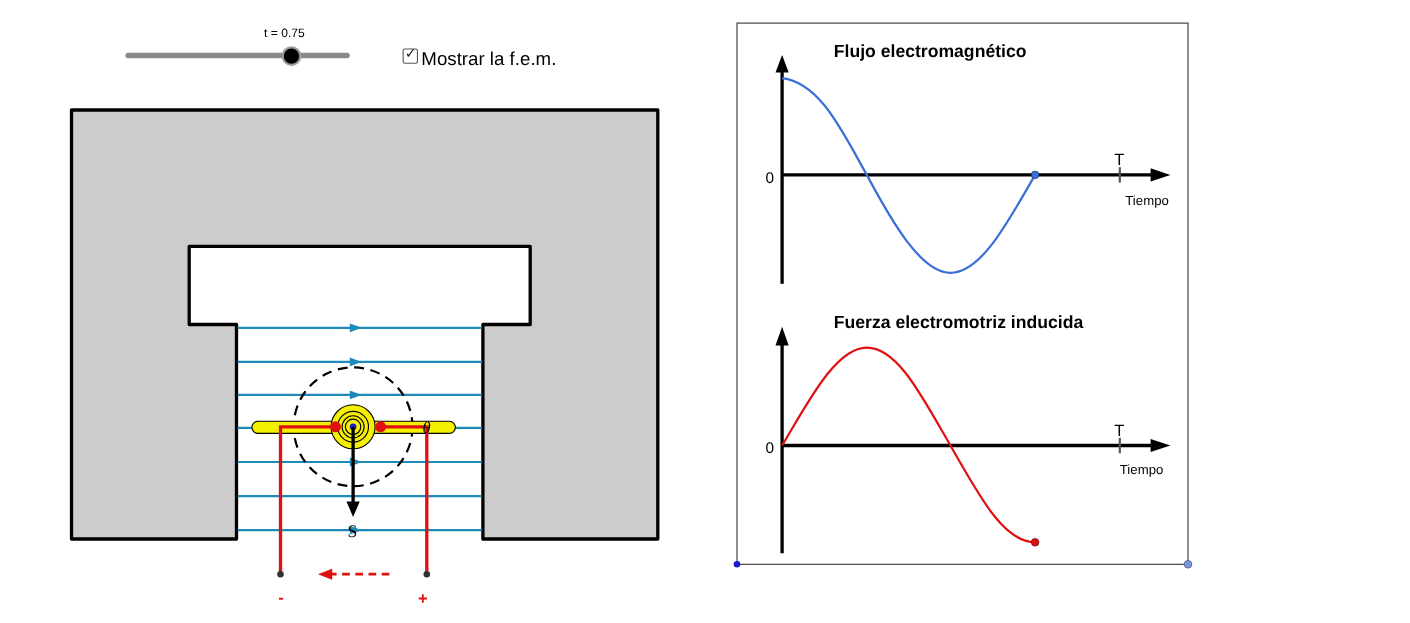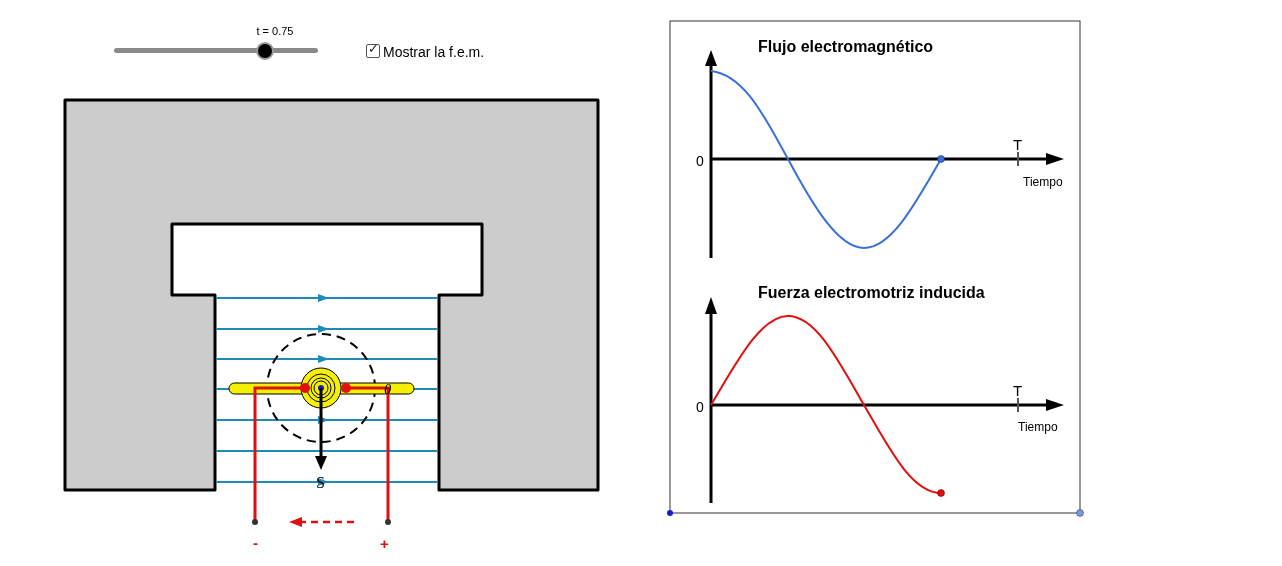--- a/index.html
+++ b/index.html
@@ -1,22 +1,22 @@
 <!DOCTYPE html>
 <html><head>
   <meta charset="utf-8">
   <style>
     html, body { margin:0; padding:0; background:#ffffff; }
     body { width:1282px; height:566px; position:relative; overflow:hidden; font-family:"Liberation Sans", sans-serif; }
-    .slider-label { position:absolute; left:240px; top:25px; width:70px; text-align:center; font-size:11px; color:#000; }
+    .slider-label { position:absolute; left:240px; top:25px; width:70px; text-align:left; font-size:11px; color:#000; }
     .slider-track { position:absolute; left:114px; top:48px; width:204px; height:5px; background:#8a8a8a; border-radius:3px; cursor:pointer; }
     .slider-thumb { position:absolute; left:256px; top:42px; width:14px; height:14px; border-radius:50%; background:#000; border:2px solid #9a9a9a; cursor:grab; }
     .chk { position:absolute; left:366px; top:44px; width:12px; height:12px; border:1px solid #555; border-radius:2px; background:#fff; cursor:pointer; }
     .chk-mark { position:absolute; left:1px; top:-3px; font-size:13px; line-height:14px; color:#222; }
-    .chk-label { position:absolute; left:383px; top:44px; font-size:14px; color:#000; cursor:pointer; }
+    .chk-label { position:absolute; left:383px; top:44px; font-size:17px; color:#000; cursor:pointer; }
     svg { position:absolute; left:0; top:0; }
   </style>
 </head>
 <body>
 
 <div class="slider-label">t = 0.75</div>
 <div class="slider-track"></div>
 <div class="slider-thumb"></div>
 <div class="chk">
   <span class="chk-mark">✓</span>

